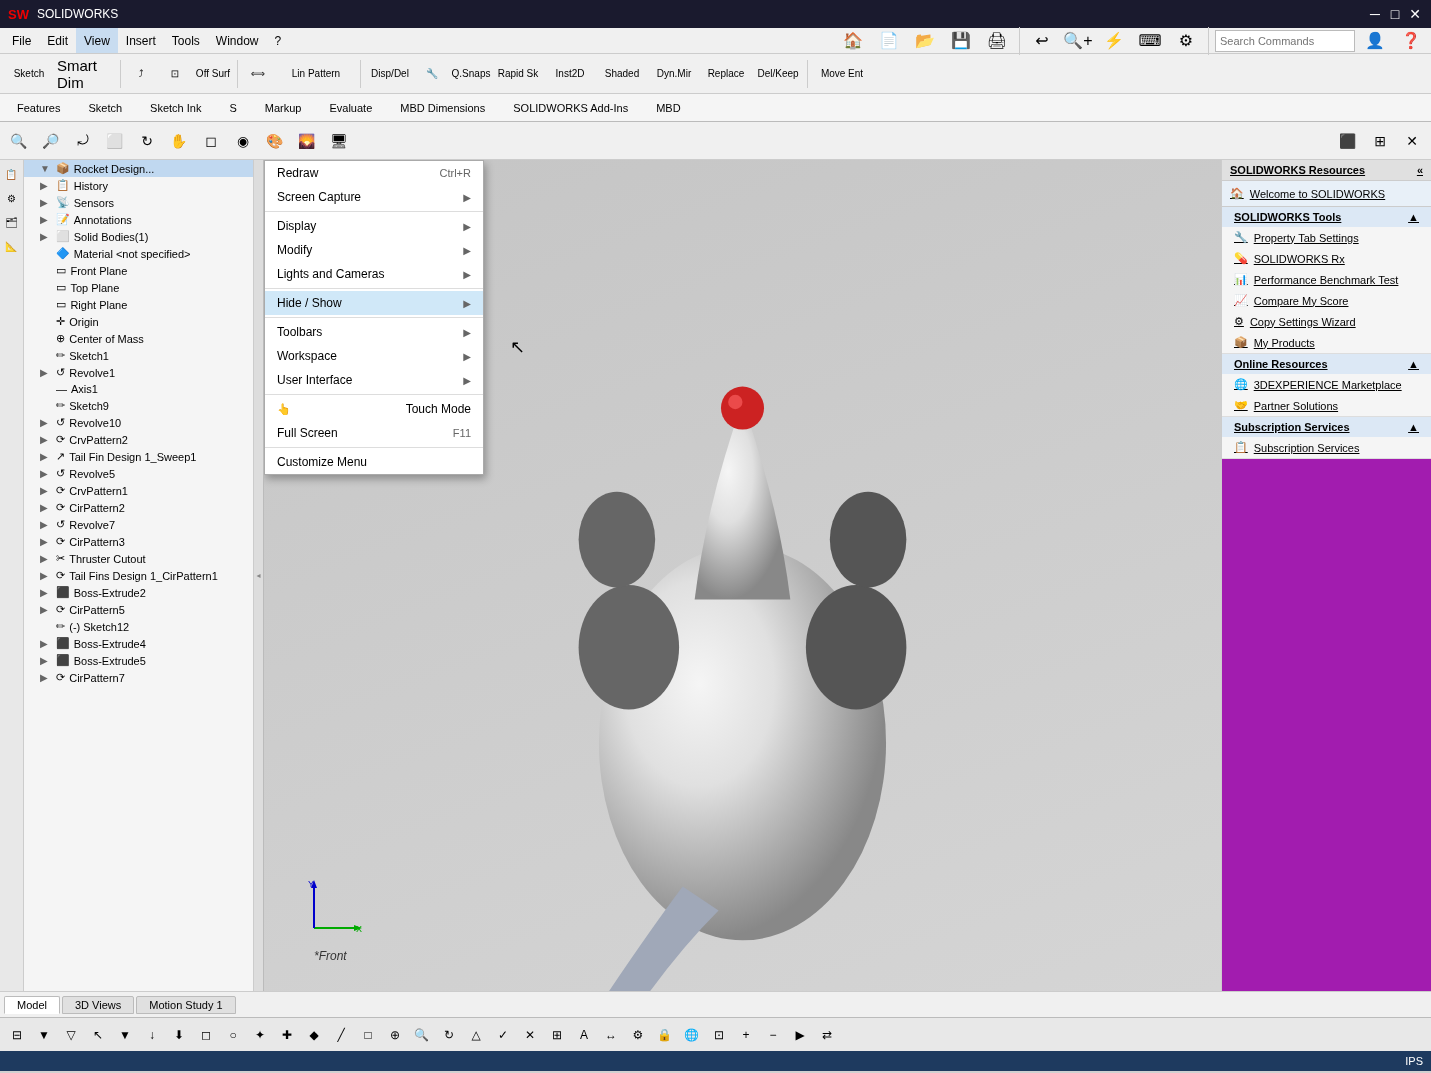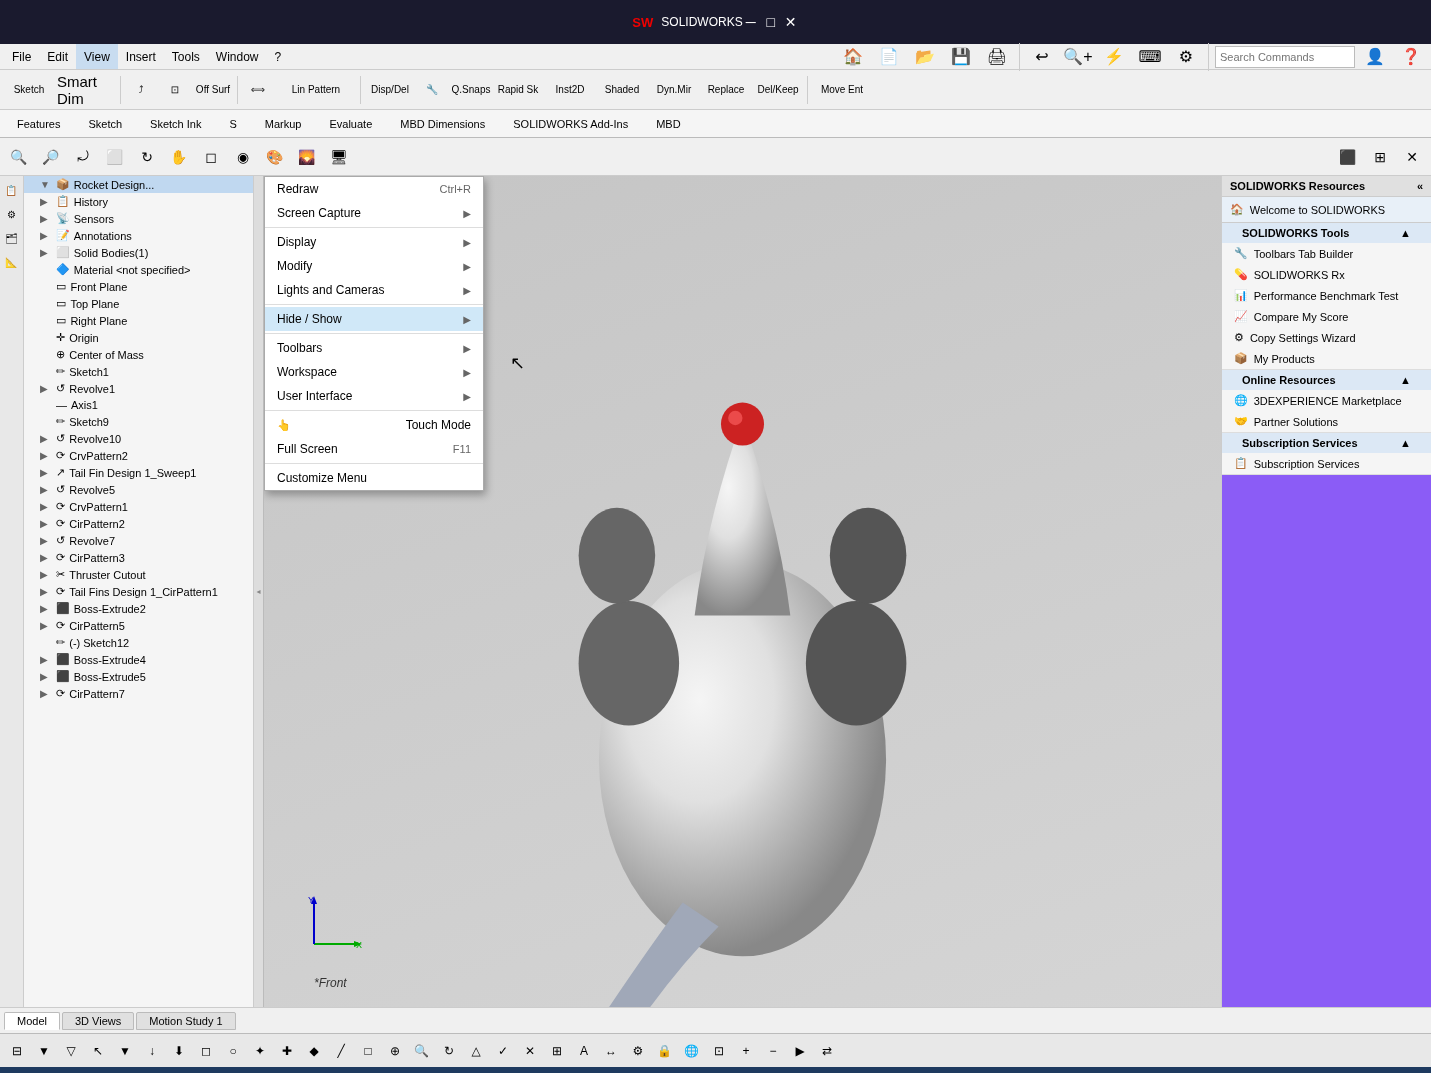--- a/index.html
+++ b/index.html
@@ -1,24 +1,24 @@
 <!DOCTYPE html>
 <html><head>
   <meta charset="utf-8">
   <style>
     * { box-sizing: border-box; margin: 0; padding: 0; }
     body { font-family: 'Segoe UI', Arial, sans-serif; font-size: 12px; background: #d0d0d0; overflow: hidden; width: 1431px; height: 1073px; }
 
     
     .title-bar {
-      height: 44px;
+      height: 28px;
       background: #1a1a2e;
       display: flex;
       align-items: center;
-      justify-content: center;
+      justify-content: space-between;
       padding: 0 8px;
       color: white;
     }
     .title-bar-left { display: flex; align-items: center; gap: 8px; }
     .title-bar-right { display: flex; align-items: center; gap: 4px; }
     .title-btn { width: 16px; height: 16px; background: transparent; border: none; color: white; cursor: pointer; font-size: 14px; display: flex; align-items: center; justify-content: center; }
 
     
     .menu-bar {
       height: 26px;
@@ -120,42 +120,43 @@
     .viewport {
       flex: 1;
       background: #c0c0c0;
       position: relative;
       overflow: hidden;
     }
 
     
     .right-panel {
       width: 200px;
-      background: #8b5cf6;
+      background: #a21caf;
       border-left: 1px solid #ccc;
       overflow-y: auto;
       font-size: 11px;
+      text-decoration: underline;
     }
     .rp-header {
       background: #e0e0e0;
       padding: 4px 8px;
       font-weight: bold;
       font-size: 11px;
       border-bottom: 1px solid #ccc;
       display: flex;
       justify-content: space-between;
       align-items: center;
     }
     .rp-section {
       background: #f5f5f5;
       border-bottom: 1px solid #ddd;
     }
     .rp-section-header {
       background: #dce8f5;
-      padding: 4px 20px;
+      padding: 4px 12px;
       font-weight: bold;
       font-size: 11px;
       display: flex;
       align-items: center;
       justify-content: space-between;
       cursor: pointer;
     }
     .rp-item {
       padding: 4px 8px 4px 12px;
       display: flex;
@@ -566,21 +567,21 @@
       <svg width="60" height="60">
         <line x1="10" y1="50" x2="50" y2="50" stroke="#00aa00" stroke-width="2"></line>
         <polygon points="50,47 58,50 50,53" fill="#00aa00"></polygon>
         <line x1="10" y1="50" x2="10" y2="10" stroke="#0000cc" stroke-width="2"></line>
         <polygon points="7,10 10,2 13,10" fill="#0000cc"></polygon>
         <text x="52" y="54" font-size="9" fill="#00aa00">X</text>
         <text x="4" y="9" font-size="9" fill="#0000cc">Y</text>
       </svg>
     </div>
 
-    <div style="position:absolute; bottom:17px; left:50px; font-size:12px; color:#333; font-style:italic;">
+    <div style="position:absolute; bottom:28px; left:50px; font-size:12px; color:#333; font-style:italic;">
       <span>*Front</span>
     </div>
 
     <div style="position:absolute; top:0; left:0; width:100%; height:100%; pointer-events:none; z-index:500;border-radius:20px;">
 
       <div style="position:absolute; top:-36px; left:88px; color:#cc0000; font-size:32px; pointer-events:none; z-index:600; transform: rotate(0deg);">
         <svg width="100" height="40">
           <polygon points="20,8 80,8 80,4 100,20 80,36 80,32 20,32" fill="#cc0000"></polygon>
         </svg>
       </div>
@@ -657,21 +658,21 @@
       <span>Welcome to SOLIDWORKS</span>
     </div>
 
     <div class="rp-section">
       <div class="rp-section-header">
         <span>SOLIDWORKS Tools</span>
         <span>▲</span>
       </div>
       <div class="rp-item">
         <span>🔧</span>
-        <span>Toolbars Tab Builder</span>
+        <span>Property Tab Settings</span>
       </div>
       <div class="rp-item">
         <span>💊</span>
         <span>SOLIDWORKS Rx</span>
       </div>
       <div class="rp-item">
         <span>📊</span>
         <span>Performance Benchmark Test</span>
       </div>
       <div class="rp-item">

